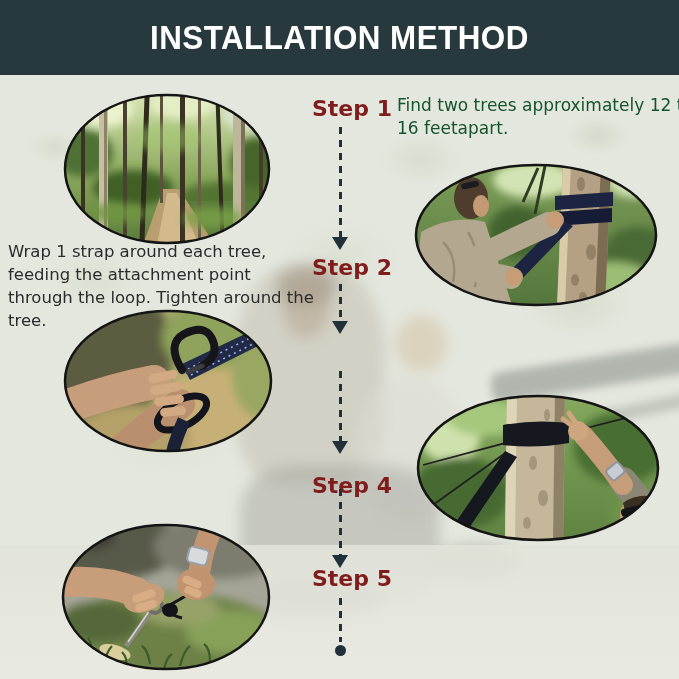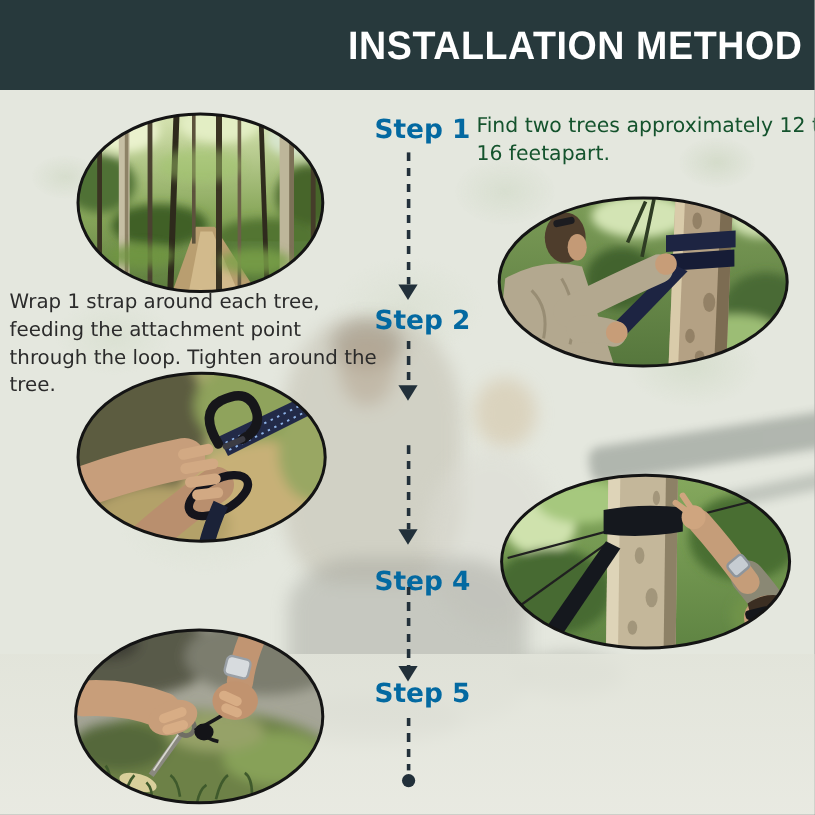--- a/index.html
+++ b/index.html
@@ -4,21 +4,21 @@
 <style>
   html,body{margin:0;padding:0;background:#888;}
   .canvas{
     position:relative;width:679px;height:679px;overflow:hidden;
     background:#e4e7de;
     font-family:"DejaVu Sans","Liberation Sans",sans-serif;
   }
   
   .header{
     position:absolute;left:0;top:0;width:679px;height:75px;
-    background:#27393c;display:flex;align-items:center;justify-content:flex-end;
+    background:#27393c;display:flex;align-items:center;justify-content:center;
   }
   .header .title{
     color:#fff;font-size:33px;font-weight:bold;letter-spacing:.5px;
     transform:scaleX(.95);white-space:nowrap;
     font-family:"Liberation Sans","DejaVu Sans",sans-serif;
   }
   
   .bg{position:absolute;left:0;top:75px;width:679px;height:604px;overflow:hidden;}
   .bg .mottle{
     position:absolute;inset:0;opacity:.55;
@@ -51,21 +51,21 @@
     opacity:.22;filter:blur(4px);transform:rotate(-12deg);border-radius:8px;
   }
   .bg .ground{
     position:absolute;left:0;top:470px;width:679px;height:134px;
     background:linear-gradient(#e2e4da,#e9eae2);opacity:.9;
   }
   
   .photo{position:absolute;}
   
   .step-label{
-    position:absolute;font-weight:bold;font-size:22px;color:#0369a1;
+    position:absolute;font-weight:bold;font-size:22px;color:#7f1d1d;
     font-family:"DejaVu Sans","Liberation Sans",sans-serif;white-space:nowrap;
   }
   .desc{
     position:absolute;font-size:17px;line-height:1.38;color:#14532d;
     margin-left:20px;
   }
   .note{
     position:absolute;font-size:16.5px;line-height:1.4;color:#2b2b2b;
     text-align:left;
   }

